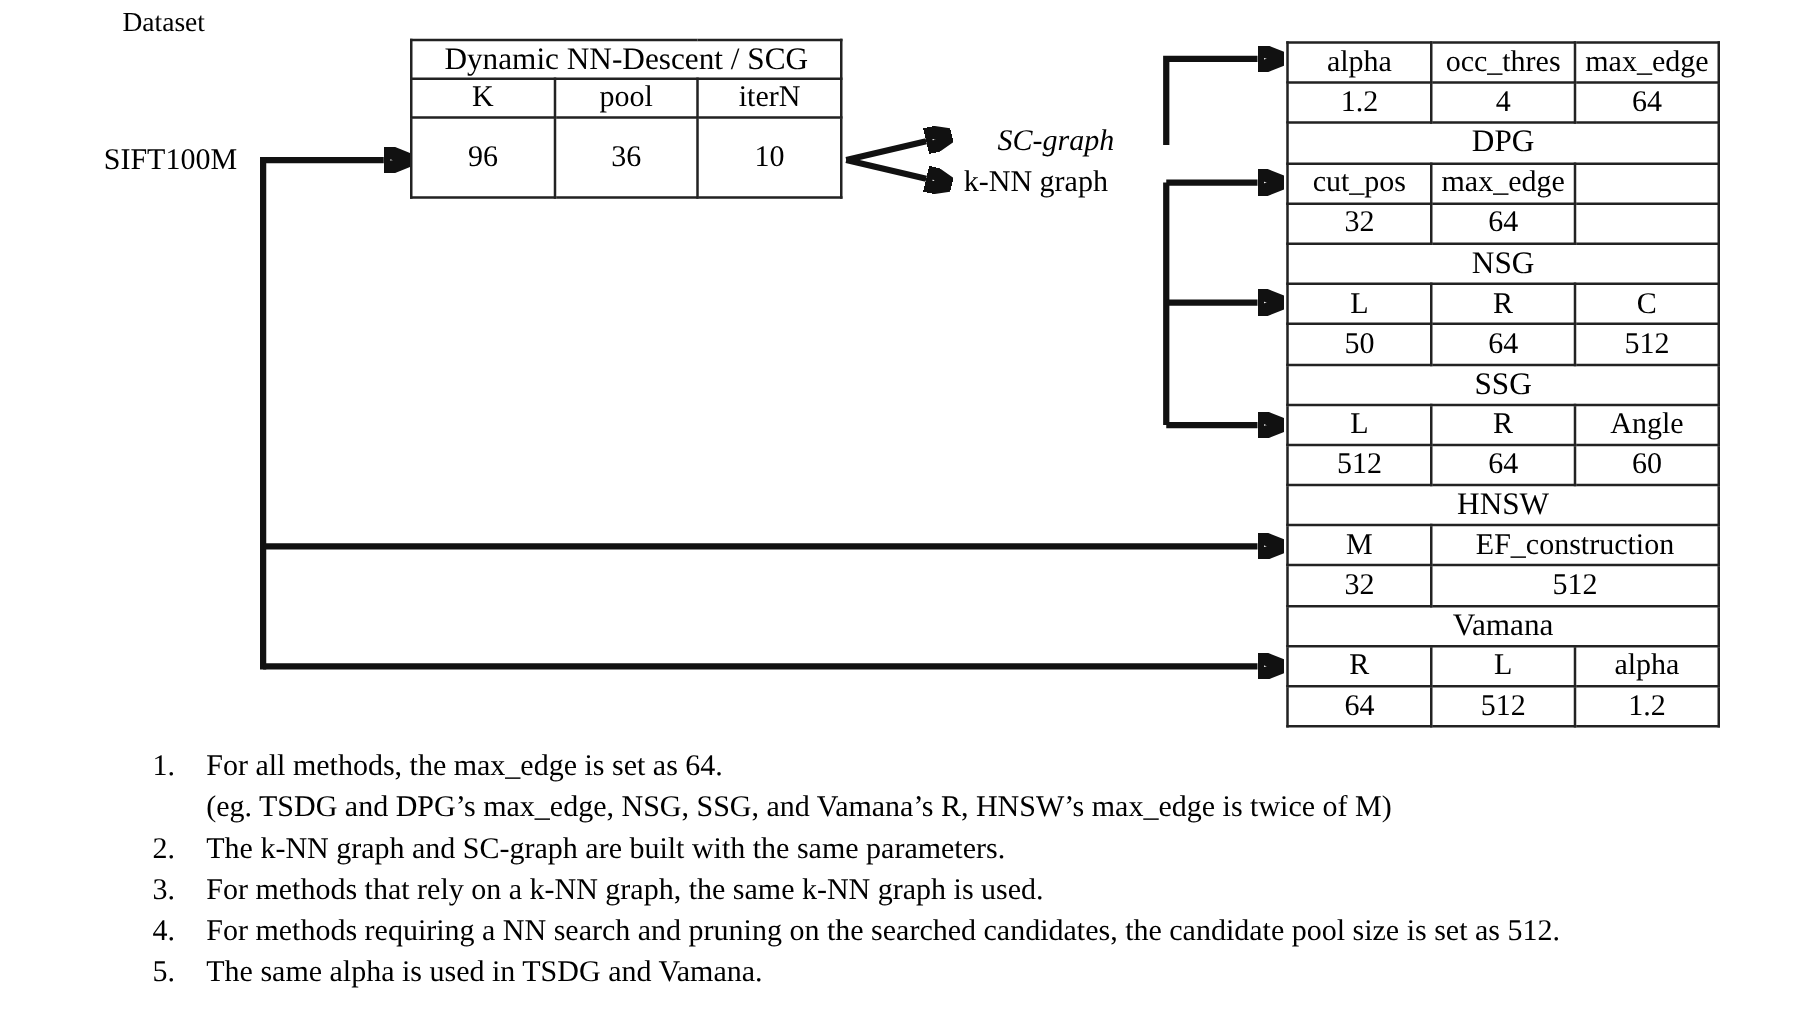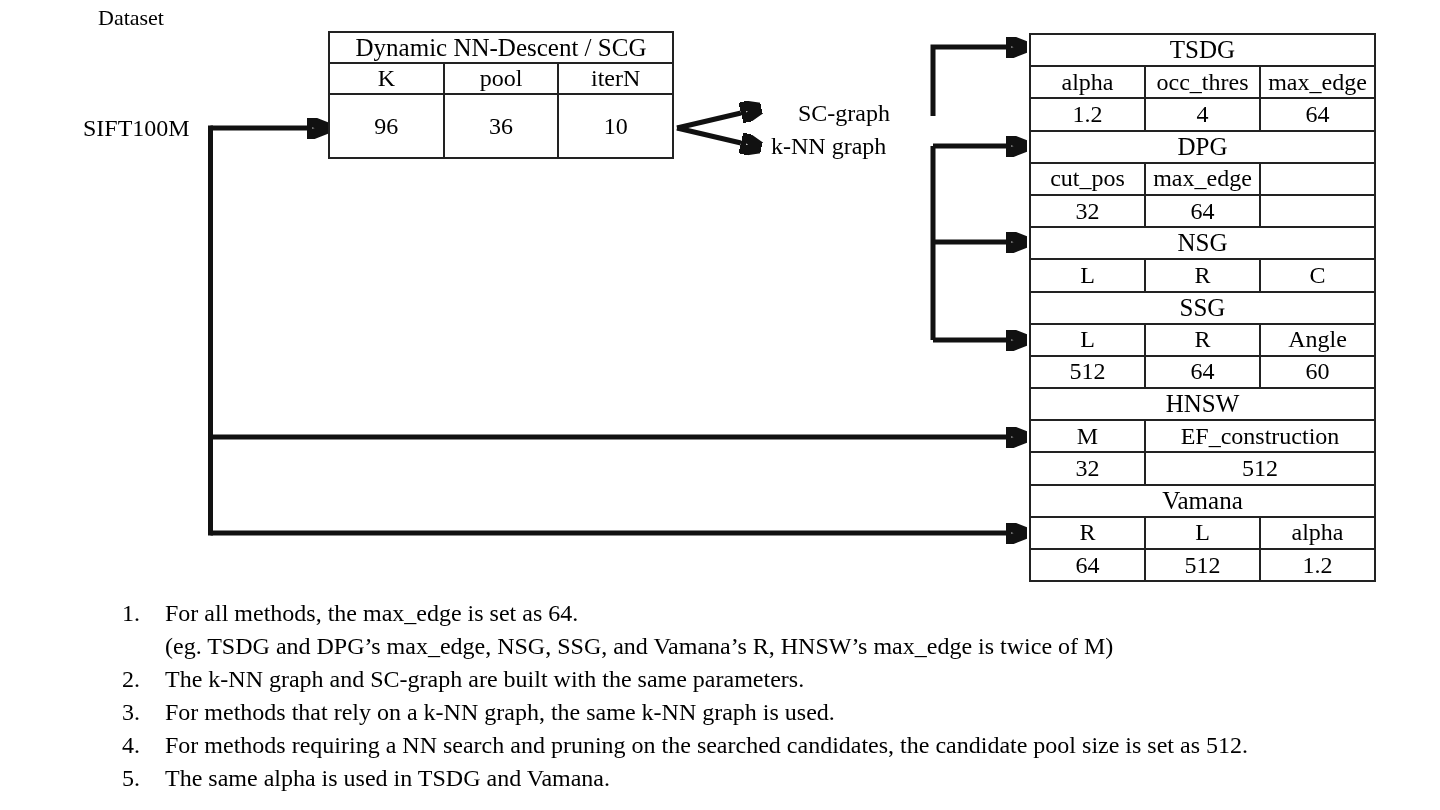--- a/index.html
+++ b/index.html
@@ -13,21 +13,21 @@
     overflow: hidden;
   }
   .lbl {
     position: absolute;
     white-space: nowrap;
     font-size: 24px;
     line-height: 28px;
   }
   #dataset-label { left: 98px; top: 4px; font-size: 22px; }
   #source-label  { left: 83px; top: 114px; }
-  #sc-graph-label { left: 798px; top: 99px; }
+  #sc-graph-label { left: 798px; top: 99px; font-style: italic; }
   #knn-graph-label { left: 771px; top: 132px; }
 
   table.diagram-table {
     position: absolute;
     border-collapse: collapse;
     table-layout: fixed;
     background: #ffffff;
   }
   table.diagram-table td {
     border: 2px solid #222222;
@@ -119,23 +119,20 @@
       <td class="val-cell">96</td>
       <td class="val-cell">36</td>
       <td class="val-cell">10</td>
     </tr>
   </tbody>
     </table>
 
   <table class="diagram-table" id="methods-table">
 
     <tbody>
-        <tr>
-      <td class="title-cell" colspan="3">TSDG</td>
-    </tr>
     <tr>
       <td>alpha</td>
       <td>occ_thres</td>
       <td>max_edge</td>
     </tr>
     <tr>
       <td>1.2</td>
       <td>4</td>
       <td>64</td>
     </tr>
@@ -155,20 +152,25 @@
     </tr>
 
     <tr>
       <td class="title-cell" colspan="3">NSG</td>
     </tr>
     <tr>
       <td>L</td>
       <td>R</td>
       <td>C</td>
     </tr>
+    <tr>
+      <td>50</td>
+      <td>64</td>
+      <td>512</td>
+    </tr>
 
     <tr>
       <td class="title-cell" colspan="3">SSG</td>
     </tr>
     <tr>
       <td>L</td>
       <td>R</td>
       <td>Angle</td>
     </tr>
     <tr>

